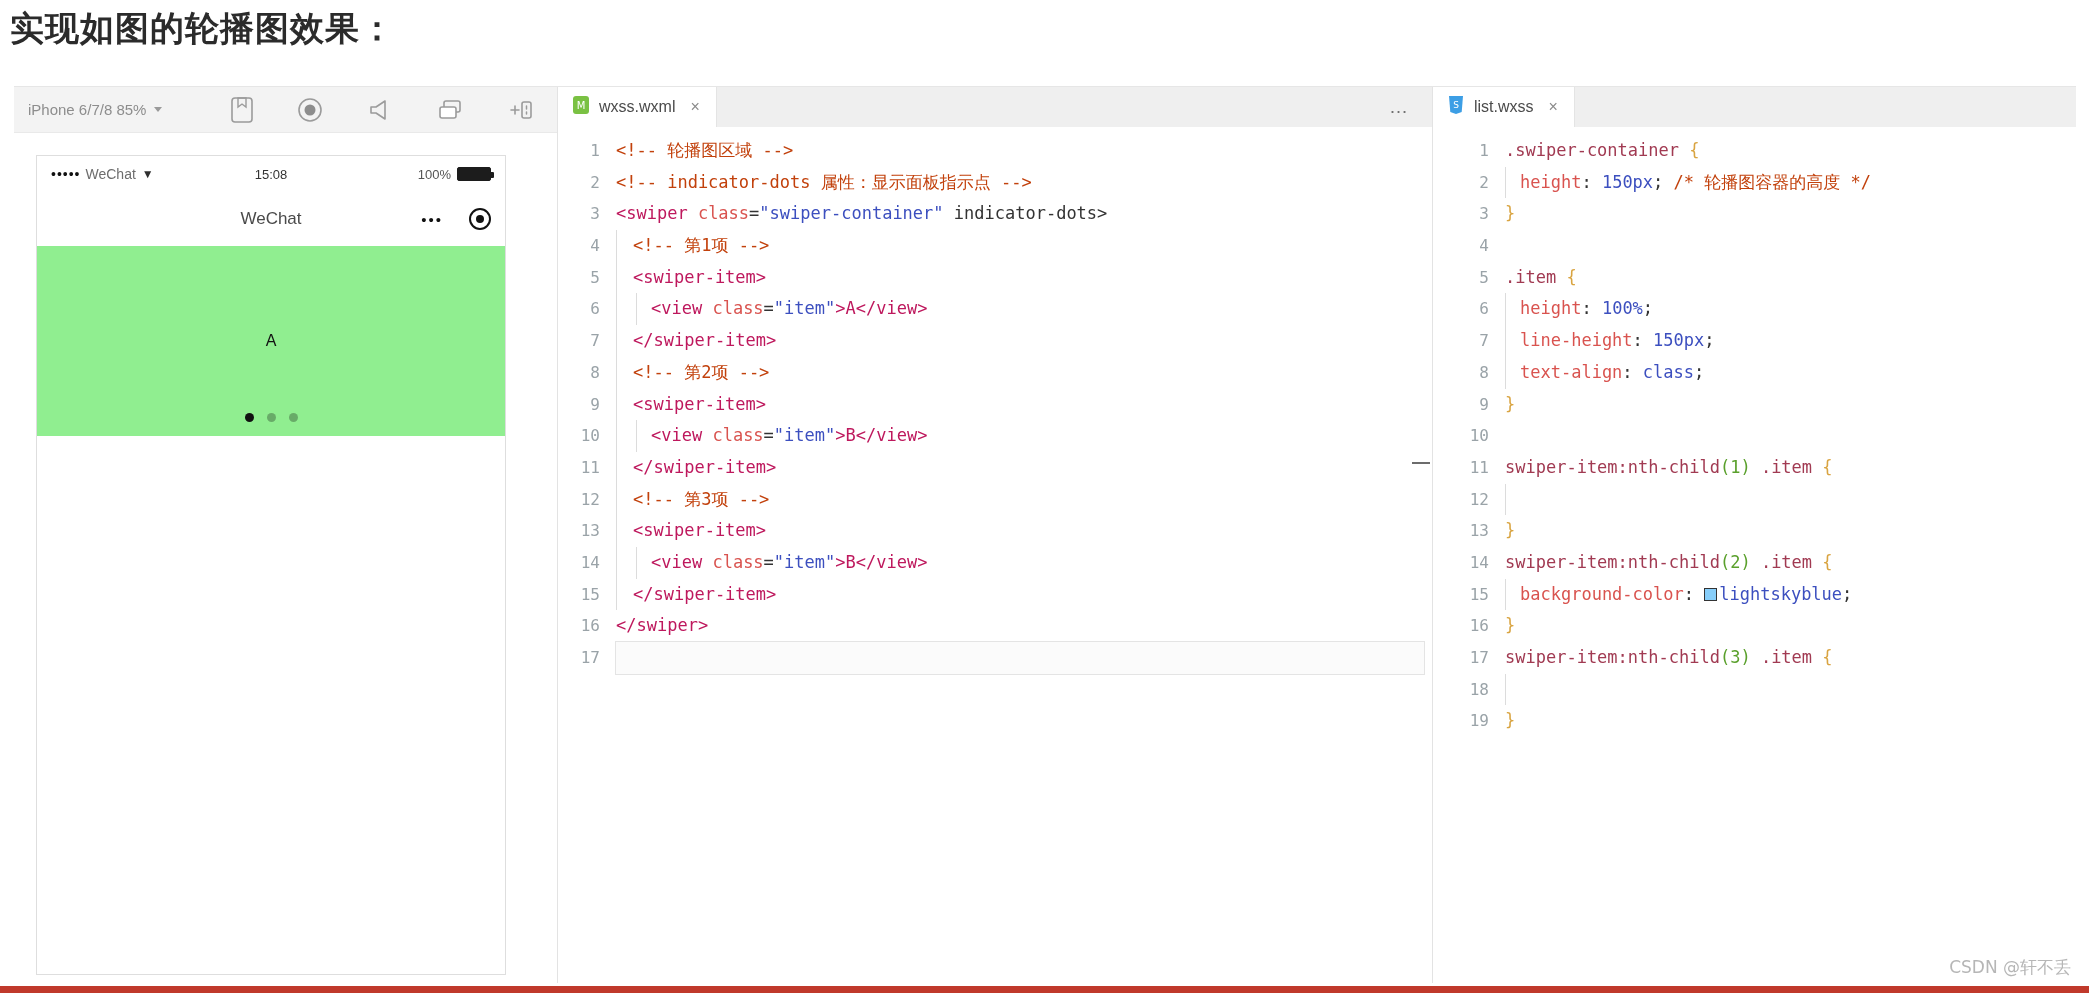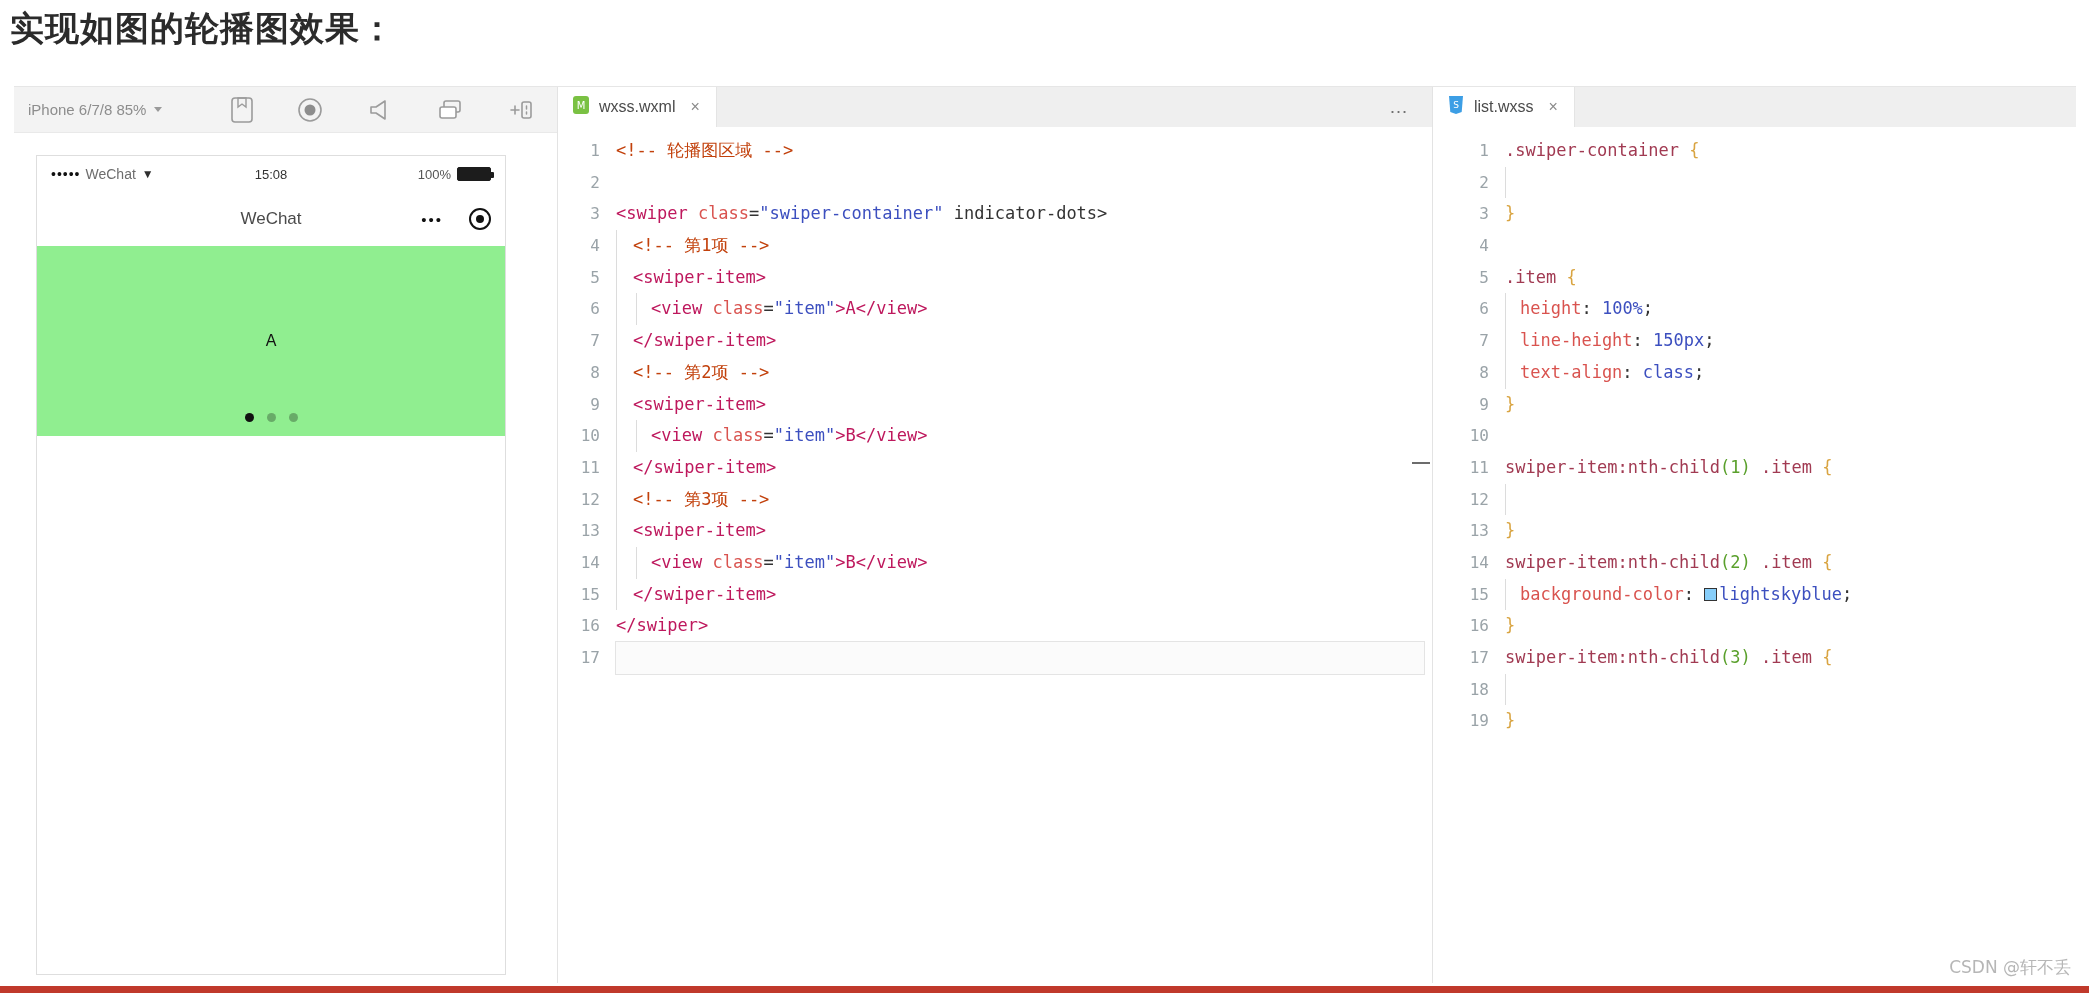--- a/index.html
+++ b/index.html
@@ -377,20 +377,21 @@
       <div class="tab-ellipsis">…</div>
     </div>
 
     <div class="code">
       <div class="ln-row">
           <span class="ln-num">1</span>
           <span class="ln-code t-cmt">&lt;!-- 轮播图区域 --&gt;</span>
         </div>
       <div class="ln-row">
           <span class="ln-num">2</span>
+          <span class="ln-code t-cmt">&lt;!-- indicator-dots 属性：显示面板指示点 --&gt;</span>
         </div>
       <div class="ln-row">
           <span class="ln-num">3</span>
           <span class="ln-code"><span class="t-tag">&lt;swiper </span><span class="t-attr">class</span><span class="t-plain">=</span><span class="t-str">"swiper-container"</span><span class="t-plain"> indicator-dots&gt;</span></span>
         </div>
       <div class="ln-row">
           <span class="ln-num">4</span>
           <span class="indent-guide"></span>
           <span class="ln-code t-cmt" style="padding-left:16px">&lt;!-- 第1项 --&gt;</span>
         </div>
@@ -479,20 +480,21 @@
     </div>
 
     <div class="code">
       <div class="ln-row">
           <span class="ln-num">1</span>
           <span class="ln-code"><span class="t-sel">.swiper-container </span><span class="t-brace">{</span></span>
         </div>
       <div class="ln-row">
           <span class="ln-num">2</span>
           <span class="indent-guide"></span>
+          <span class="ln-code" style="padding-left:14px"><span class="t-prop">height</span><span class="t-plain">: </span><span class="t-num">150px</span><span class="t-plain">;</span><span class="t-cmt"> /* 轮播图容器的高度 */</span></span>
         </div>
       <div class="ln-row">
           <span class="ln-num">3</span>
           <span class="ln-code t-brace">}</span>
         </div>
       <div class="ln-row">
           <span class="ln-num">4</span>
           <span class="ln-code"></span>
         </div>
       <div class="ln-row">

